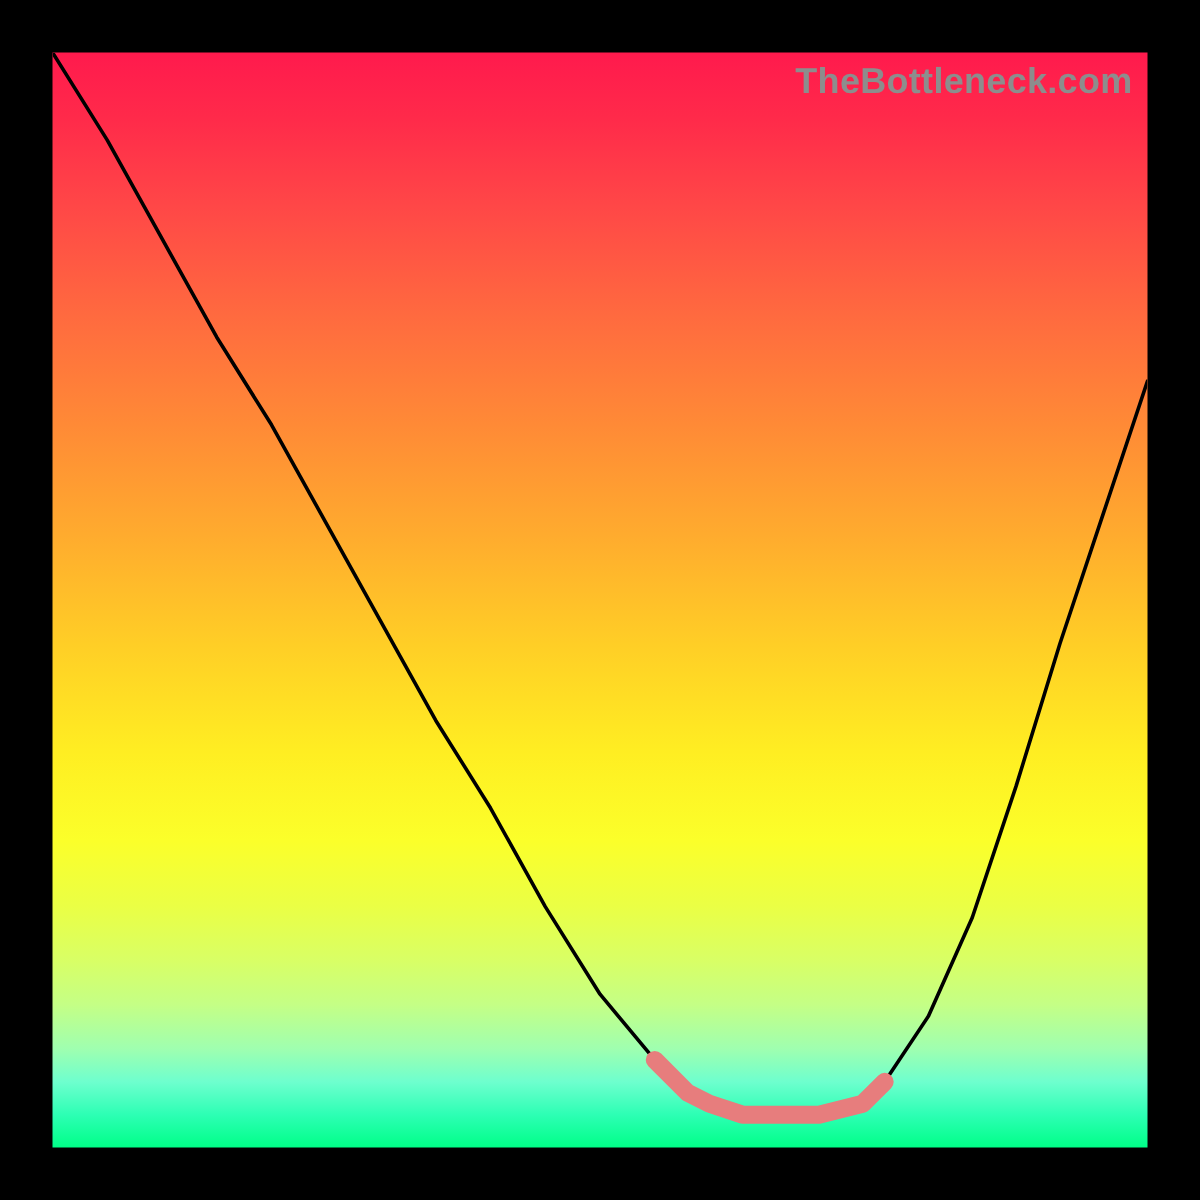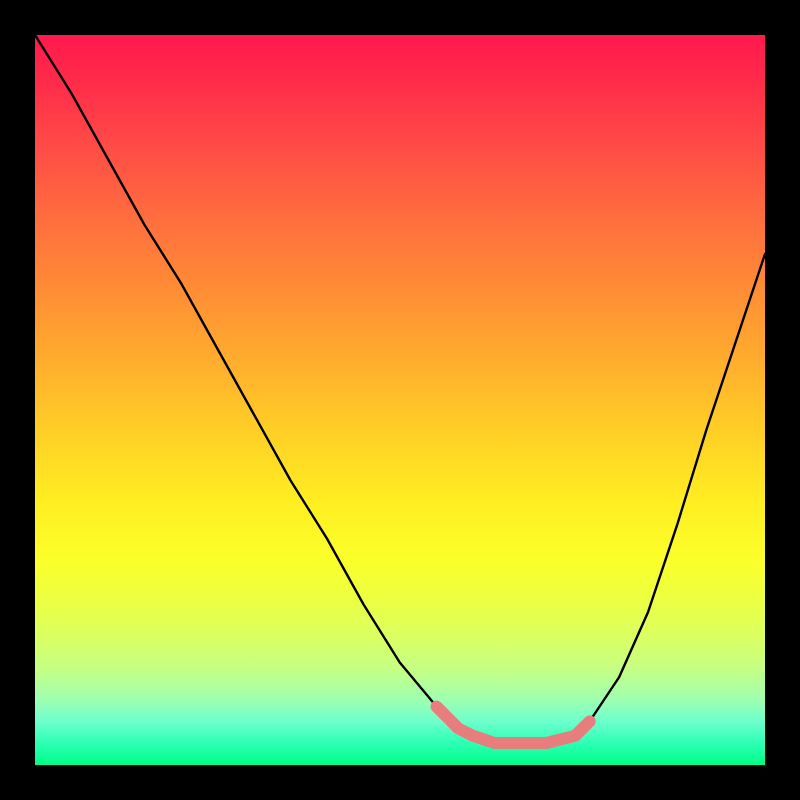--- a/index.html
+++ b/index.html
@@ -65,18 +65,19 @@
     stroke-width: 12;
     stroke-linecap: round;
     stroke-linejoin: round;
   }
 </style>
 </head>
 <body>
 
 <div class="frame">
   <div class="plot">
+    <div class="watermark">TheBottleneck.com</div>
     <svg class="curves" viewBox="0 0 730 730">
       <path class="curve-main" d="M0.0 0.0 L36.5 58.4 L73.0 124.1 L109.5 189.8 L146.0 248.2 L182.5 313.9 L219.0 379.6 L255.5 445.3 L292.0 503.7 L328.5 569.4 L365.0 627.8 L401.5 671.6 L423.4 693.5 L438.0 700.8 L459.9 708.1 L481.8 708.1 L511.0 708.1 L540.2 700.8 L554.8 686.2 L584.0 642.4 L613.2 576.7 L642.4 489.1 L671.6 394.2 L700.8 306.6 L730.0 219.0"></path>
       <path class="pink-segment" d="M401.5 671.6 L423.4 693.5 L438.0 700.8 L459.9 708.1 L481.8 708.1 L511.0 708.1 L540.2 700.8 L554.8 686.2"></path>
     </svg>
   </div>
 </div>
 
 </body></html>

